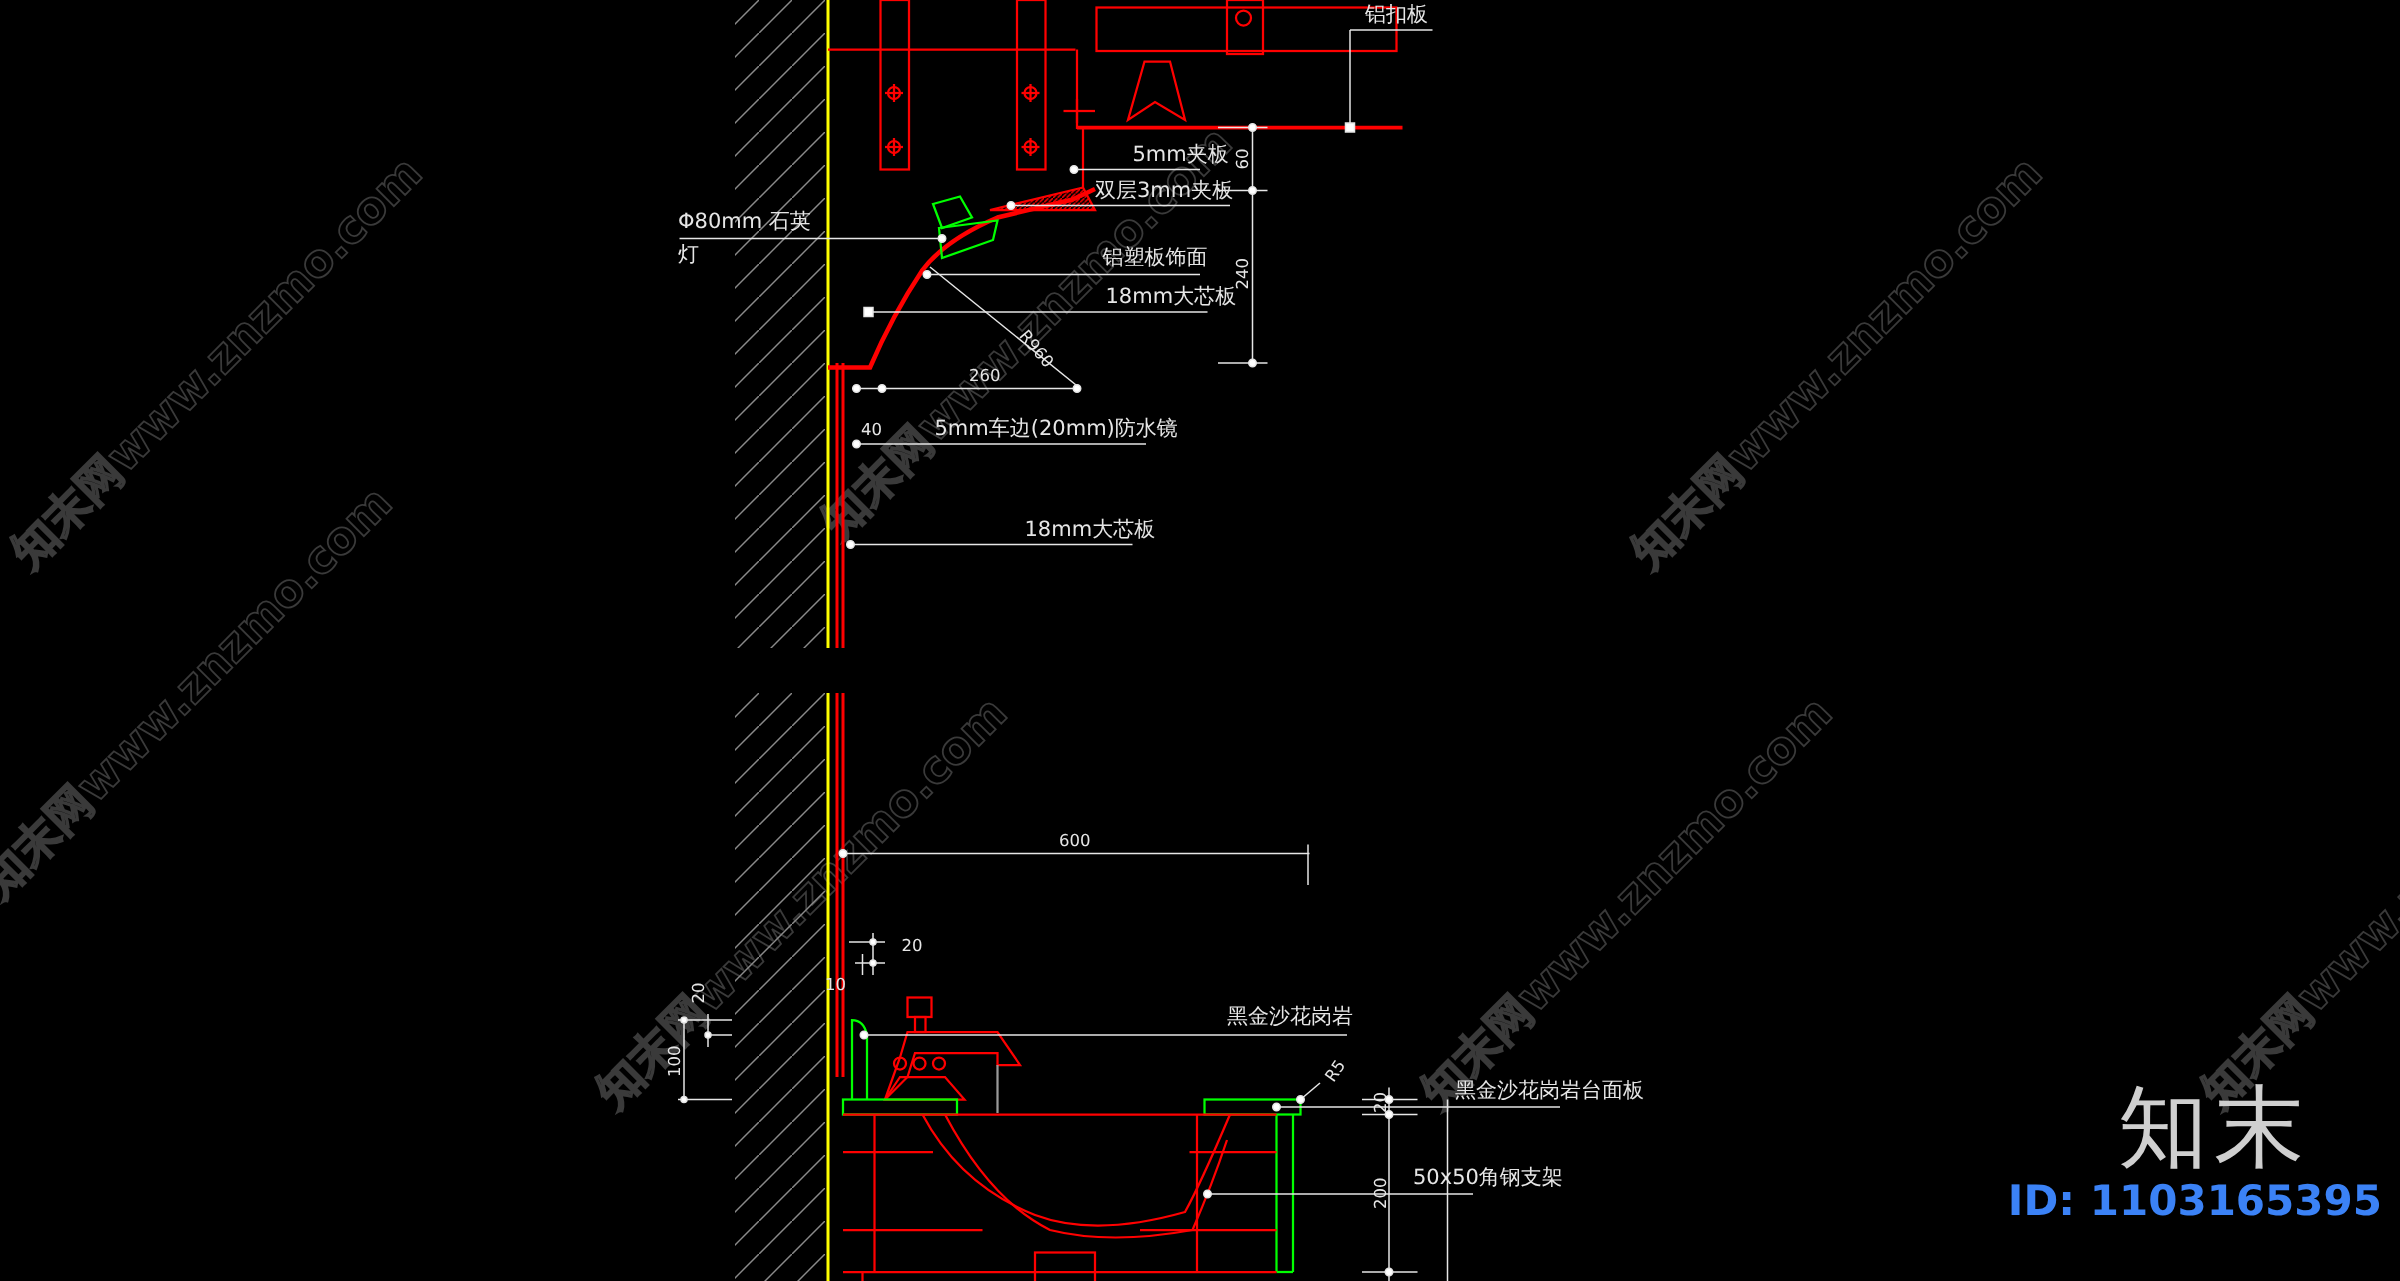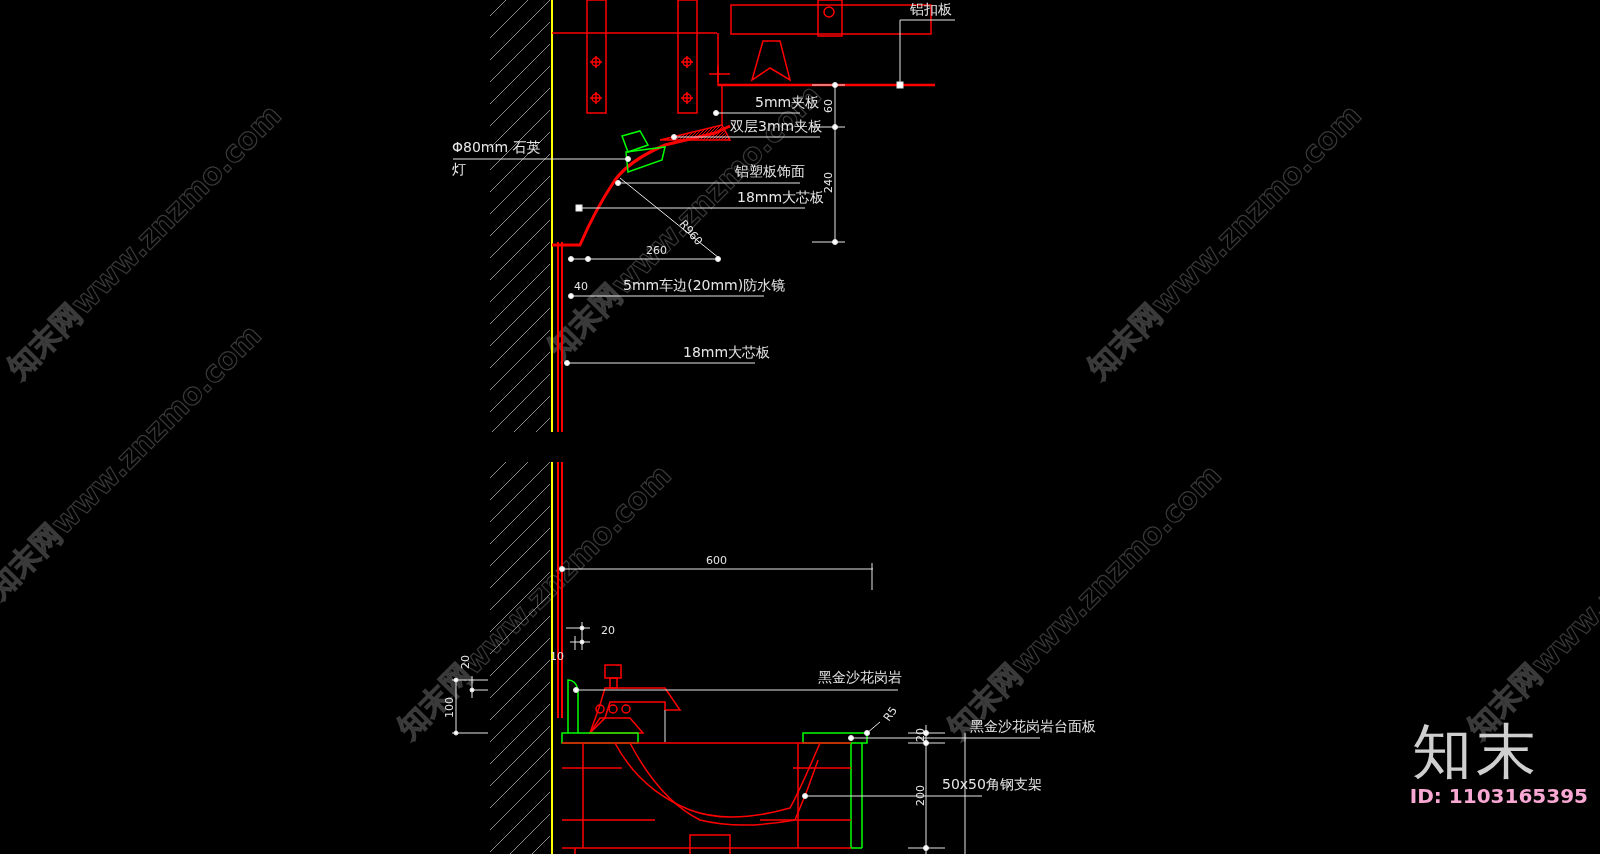--- a/index.html
+++ b/index.html
@@ -3,21 +3,21 @@
   <meta charset="utf-8">
   <style>
     html, body { margin: 0; padding: 0; background: #000; }
     body { width: 1600px; height: 854px; overflow: hidden; position: relative; font-family: "DejaVu Sans", sans-serif; }
     #canvas { position: absolute; left: 0; top: 0; width: 1600px; height: 854px; }
     svg text { font-family: "DejaVu Sans", sans-serif; }
     .lbl { fill: #e6e6e6; font-size: 14px; }
     .dim { fill: #e6e6e6; font-size: 11px; }
     .wm { fill: none; stroke: #3a3a3a; stroke-width: 1.2; font-size: 30px; font-weight: bold; }
     .brand { position: absolute; right: 60px; top: 712px; color: #cfcfcf; font-size: 60px; letter-spacing: 4px; font-family: Liberation Serif, serif; }
-    .brand-id { position: absolute; right: 12px; top: 784px; color: #f9a8d4; font-size: 20px; font-weight: bold; font-family: "DejaVu Sans", sans-serif; }
+    .brand-id { position: absolute; right: 12px; top: 784px; color: #3b82f6; font-size: 28px; font-weight: bold; font-family: "DejaVu Sans", sans-serif; }
   </style>
 </head>
 <body>
 
 <svg id="canvas" viewBox="0 0 1600 854" xmlns="http://www.w3.org/2000/svg">
   <defs>
     <pattern id="hatch" patternUnits="userSpaceOnUse" width="22" height="22" patternTransform="rotate(0)">
       <line x1="0" y1="22" x2="22" y2="0" stroke="#8a8a8a" stroke-width="1"></line>
     </pattern>
     <pattern id="redhatch" patternUnits="userSpaceOnUse" width="3" height="3">

